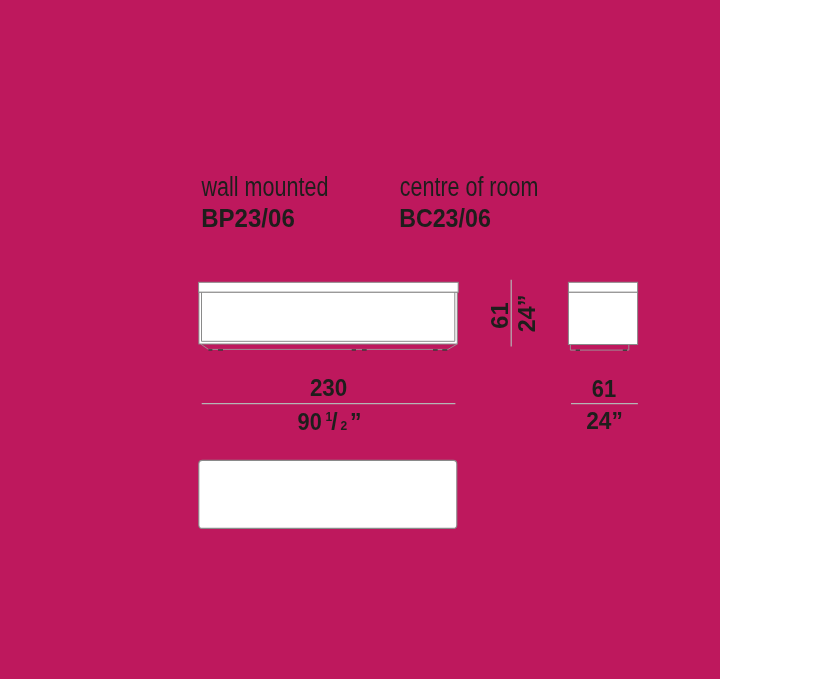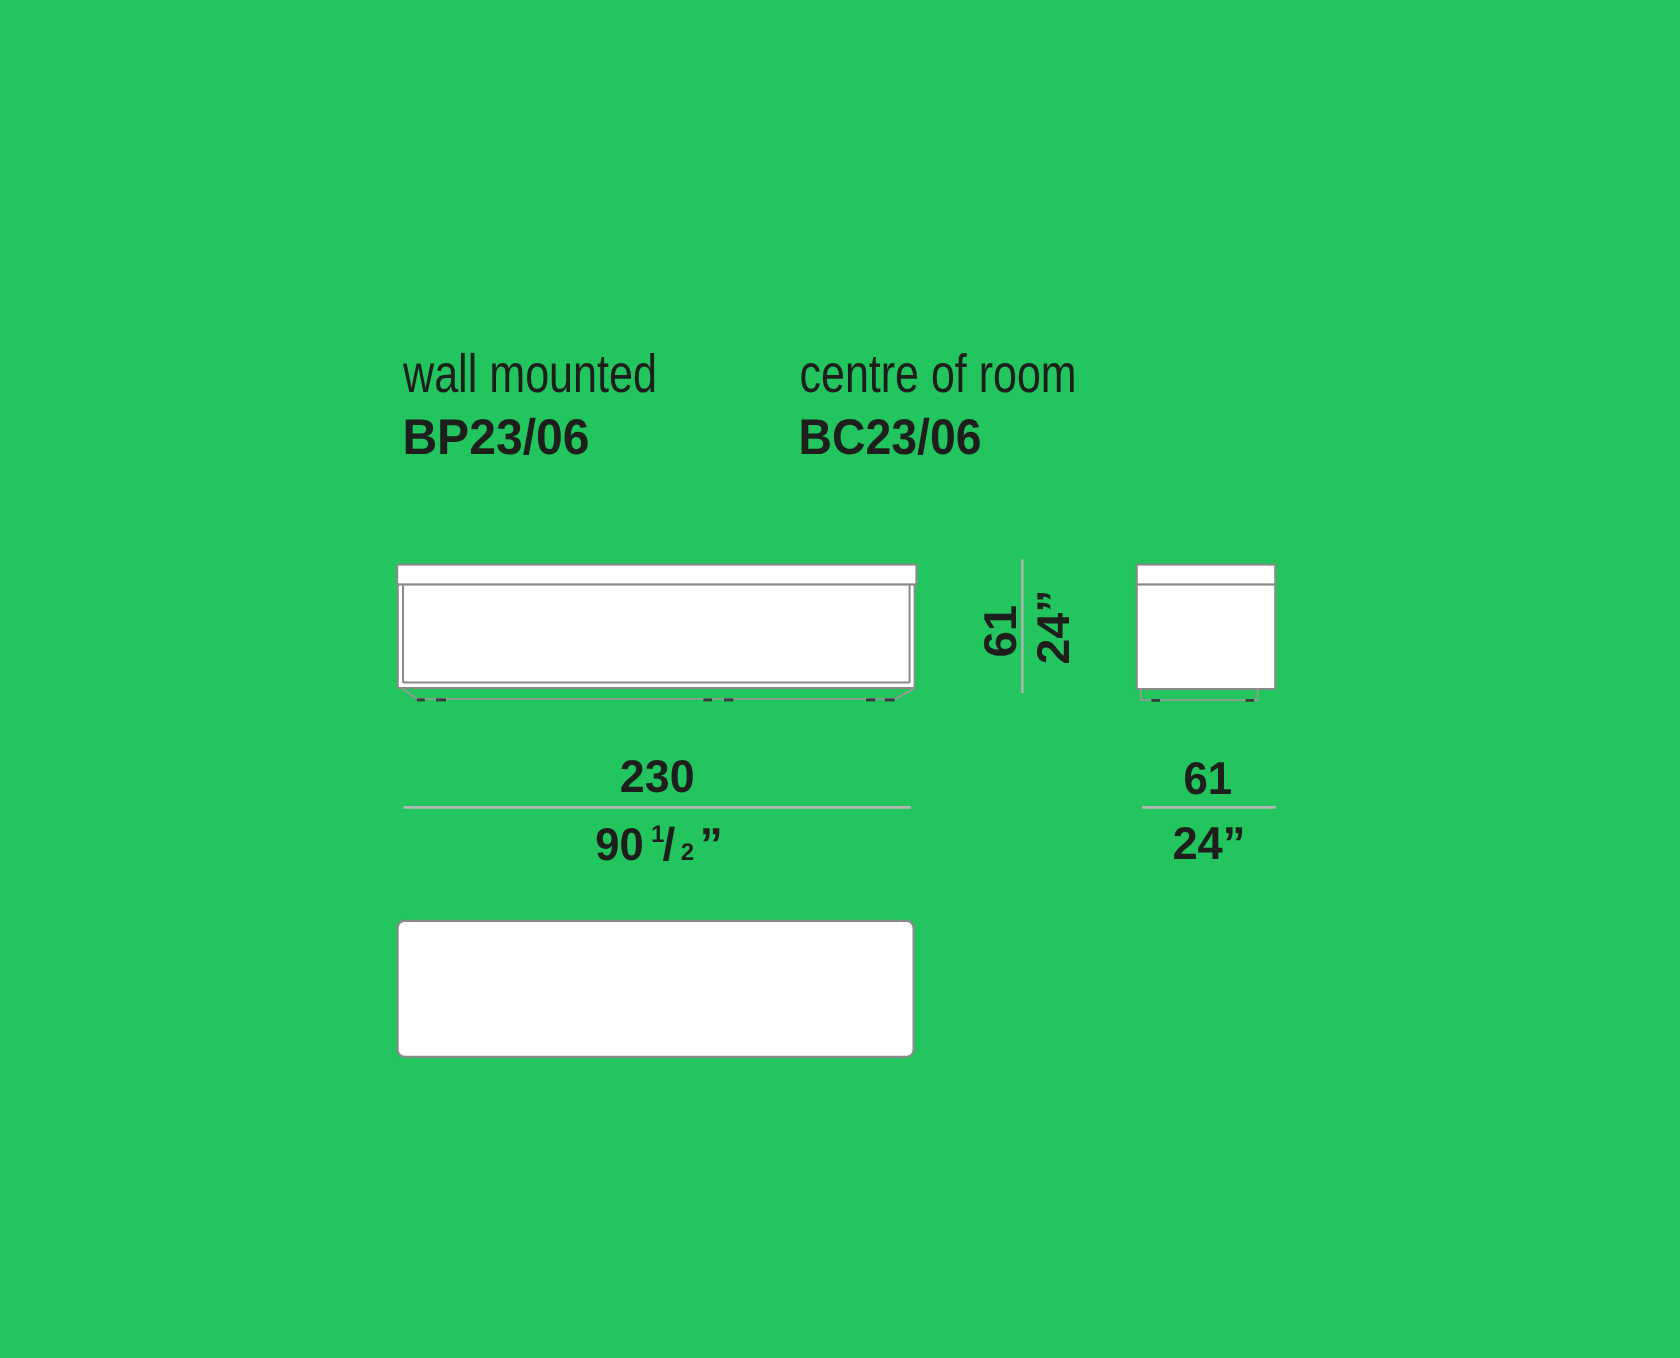--- a/index.html
+++ b/index.html
@@ -1,16 +1,16 @@
 <!DOCTYPE html>
 <html><head>
 <meta charset="utf-8">
 <style>
   html,body{margin:0;padding:0;background:#ffffff;}
-  .page{position:relative;width:840px;height:679px;background:#22c55e;overflow:hidden;text-decoration:underline;}
+  .page{position:relative;width:720px;height:679px;background:#be185d;overflow:hidden;text-decoration:underline;}
   svg{display:block;}
   text{font-family:"Liberation Sans",sans-serif;fill:#1e1e1c;}
 </style>
 </head>
 <body>
 <div class="page">
 <svg width="840" height="679" viewBox="0 0 840 679">
 
   <text x="201.5" y="196.2" font-size="27" textLength="127" lengthAdjust="spacingAndGlyphs">wall mounted</text>
 

